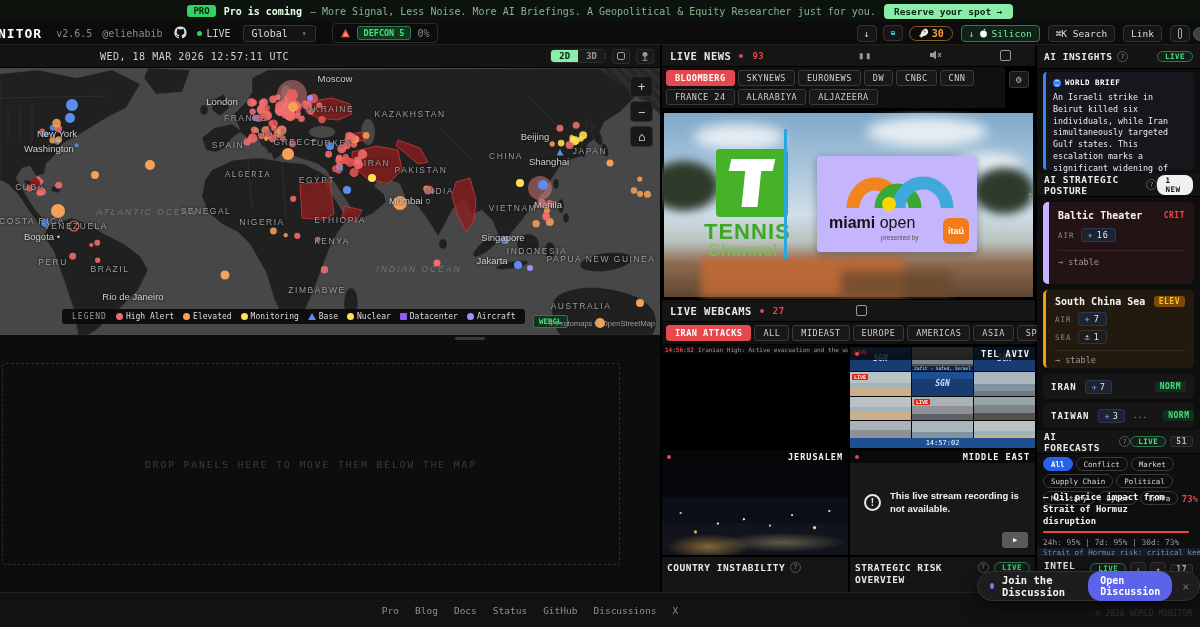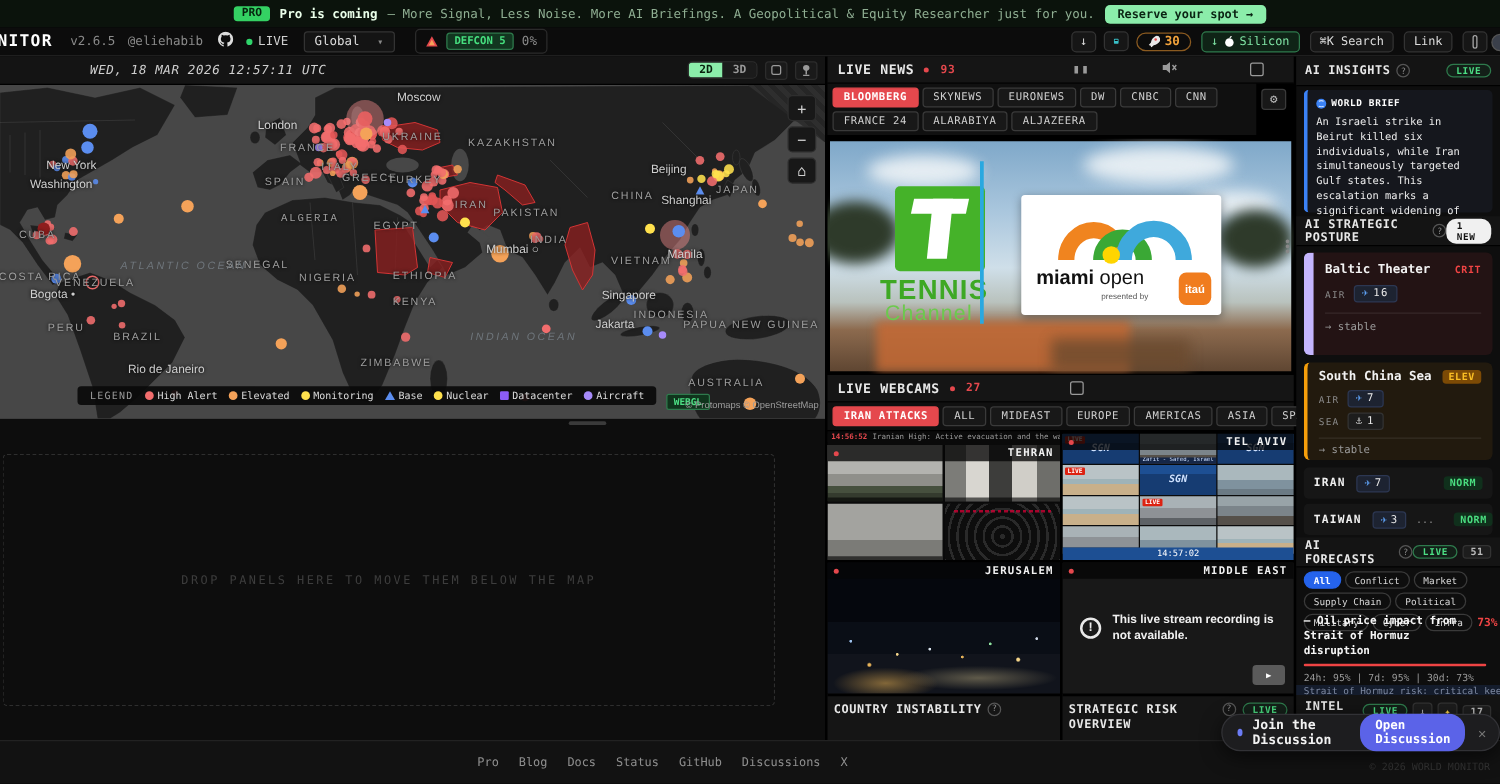--- a/index.html
+++ b/index.html
@@ -22,21 +22,21 @@
   .sel{display:flex;align-items:center;gap:14px;background:#141414;border:1px solid #333;border-radius:3px;padding:2px 8px;cursor:pointer;}
   .live-dot{width:5px;height:5px;border-radius:50%;background:#2fd46a;display:inline-block;}
   .defcon-wrap{display:flex;align-items:center;gap:6px;border:1px solid #2b2b2b;border-radius:4px;padding:2px 7px;}
   .defcon-pill{background:#123620;color:#46e07f;border:1px solid #2e7a4c;font-weight:bold;font-size:8.5px;padding:1px 6px;border-radius:3px;}
   .streak{display:flex;align-items:center;gap:4px;border:1px solid #8a5a20;border-radius:10px;padding:1px 8px;color:#f2a33c;font-weight:bold;}
   .silicon{border:1px solid #2e7a4c;background:#0f2316;color:#7fe3a4;}
   
   #map-col{position:absolute;left:0;top:45px;width:660px;height:547px;background:#0d0d0d;}
   #map-header{position:absolute;left:0;top:0;width:660px;height:23px;background:#141414;border-bottom:1px solid #000;
     display:flex;align-items:center;color:#cfcfcf;font-size:10px;}
-  #map-dt{margin-left:72px;letter-spacing:.5px;font-style:italic;}
+  #map-dt{margin-left:100px;letter-spacing:.5px;}
   .mode-toggle{display:flex;margin-left:auto;border-radius:4px;overflow:hidden;border:1px solid #2c2c2c;}
   .mode-toggle span{padding:1px 8px;font-size:9px;font-weight:bold;cursor:pointer;}
   .m2d{background:#8bedaa;color:#09230f;}
   .m3d{background:#1b1b1b;color:#9a9a9a;}
   .mh-ico{width:18px;height:15px;border:1px solid #2c2c2c;border-radius:3px;margin-left:6px;display:flex;align-items:center;justify-content:center;color:#9a9a9a;font-size:9px;cursor:pointer;background:#1a1a1a;}
   #map-view{position:absolute;left:0;top:23px;width:660px;height:267px;background:#474747;overflow:hidden;cursor:grab;}
   #maplabels{position:absolute;inset:0;pointer-events:none;}
   .ml{position:absolute;transform:translate(-50%,-50%);white-space:nowrap;font-family:"Liberation Sans",sans-serif;}
   .ml-country{color:#9f9f9f;font-size:8.5px;letter-spacing:1.5px;text-shadow:0 0 3px #000;}
   .ml-city{color:#cfcfcf;font-size:9.5px;text-shadow:0 0 3px #000;}
@@ -74,21 +74,21 @@
   #video .sky{position:absolute;inset:2px 2px 2px 2px;background:linear-gradient(180deg,#7fa8c9 0%,#a9c6dd 30%,#cfdfe9 55%,#b9c2bd 70%,#8c6a4e 82%,#5f4632 100%);}
   .cloud{position:absolute;background:#eef3f6;border-radius:50%;filter:blur(6px);opacity:.9;}
   .palm{position:absolute;background:#2e3a2a;border-radius:50%;filter:blur(5px);}
   #tennis-logo{position:absolute;left:42px;top:38px;width:110px;height:110px;}
   #tennis-sq{position:absolute;left:12px;top:0;width:72px;height:68px;background:#45b229;border-radius:4px;}
   #tennis-sq:before{content:"";position:absolute;left:14px;top:10px;width:44px;height:12px;background:#fff;transform:skewX(-12deg);}
   #tennis-sq:after{content:"";position:absolute;left:28px;top:10px;width:16px;height:48px;background:#fff;transform:skewX(-6deg);}
   #tennis-txt1{position:absolute;left:0;top:70px;font-family:"Liberation Sans",sans-serif;font-weight:bold;font-size:22px;color:#3ea824;letter-spacing:1px;}
   #tennis-txt2{position:absolute;left:4px;top:92px;font-family:"Liberation Sans",sans-serif;font-size:17px;color:#6cc94e;letter-spacing:1px;}
   #vid-divider{position:absolute;left:122px;top:18px;width:3px;height:130px;background:#29a8e0;}
-  #miami-card{position:absolute;left:155px;top:45px;width:160px;height:96px;background:#ffffff;border-radius:3px;box-shadow:0 2px 8px rgba(0,0,0,.35);}
+  #miami-card{position:absolute;left:155px;top:45px;width:160px;height:96px;background:#c4b5fd;border-radius:3px;box-shadow:0 2px 8px rgba(0,0,0,.35);}
   #miami-txt{position:absolute;left:12px;top:58px;font-family:"Liberation Sans",sans-serif;font-size:16px;color:#111;}
   #miami-txt b{font-weight:bold;}
   #miami-sub{position:absolute;left:64px;top:78px;font-family:"Liberation Sans",sans-serif;font-size:6.5px;color:#555;}
   #itau{position:absolute;right:8px;bottom:8px;width:26px;height:26px;background:#f07c1e;border-radius:6px;color:#fff;
     font-family:"Liberation Sans",sans-serif;font-weight:bold;font-size:9px;display:flex;align-items:center;justify-content:center;}
   #vid-dots{position:absolute;right:2px;top:82px;color:#888;font-size:10px;letter-spacing:0;line-height:4px;}
   
   #cam-header{position:absolute;left:0;top:255px;width:373px;}
   #cam-tabs{position:absolute;left:0;top:277px;width:373px;background:#101010;padding:3px 4px;display:flex;gap:3px;}
   .viewbtn{width:18px;height:16px;border-radius:3px;display:flex;align-items:center;justify-content:center;font-size:8px;cursor:pointer;margin-left:2px;}
@@ -685,38 +685,20 @@
       <span class="tab">SPACE</span>
       <span class="viewbtn grid">▦</span>
       <span class="viewbtn list">▤</span>
     </div>
 
   <div id="ticker">
     <b>14:56:52</b>
       <span>Iranian High: Active evacuation and the war in Iran had raised fuel costs and, as a...</span>
   </div>
 
-  <div class="cam-cell" style="left:0;top:302px;width:186px;height:101px">
-    <div class="quad">
-      <div class="tile q1">
-          <div class="qbar"></div>
-        </div>
-      <div class="tile q2">
-          <div class="qbar"></div>
-        </div>
-      <div class="tile q3">
-          <div class="qbar"></div>
-        </div>
-      <div class="tile q4"></div>
-    </div>
-    <div class="cam-label" style="top:9px">
-      <span class="hdot"></span>
-        <span>TEHRAN</span>
-    </div>
-  </div>
 
   <div class="cam-cell" style="left:188px;top:302px;width:185px;height:101px">
     <div class="mosaic">
       <div class="tile t-blue">
           <span class="livechip">LIVE</span>
         </div>
       <div class="tile t-cliff">
           <div class="tcap">Zafit - Safed, Israel (Lebanon Border)</div>
         </div>
       <div class="tile t-blue"></div>
@@ -794,21 +776,21 @@
     <div class="brief-more">...</div>
   </div>
 
   <div class="side-h" style="top:128px">
     <span>AI STRATEGIC POSTURE</span>
     <span class="help">?</span>
     <span style="flex:1"></span>
     <span class="newpill">1 NEW</span>
   </div>
 
-  <div class="pcard" style="top:157px;height:82px;background:#231314;border-left:8px solid #c4b5fd">
+  <div class="pcard" style="top:157px;height:82px;background:#231314;border-left:6px solid #c4b5fd">
     <div style="display:flex;align-items:center">
       <span class="ttl">Baltic Theater</span>
       <span style="flex:1"></span>
       <span class="lvl lvl-crit">CRIT</span>
     </div>
     <div class="prow">
       <span>AIR</span>
       <span class="statpill">
           <span class="pl">✈</span>
           <span>16</span>

